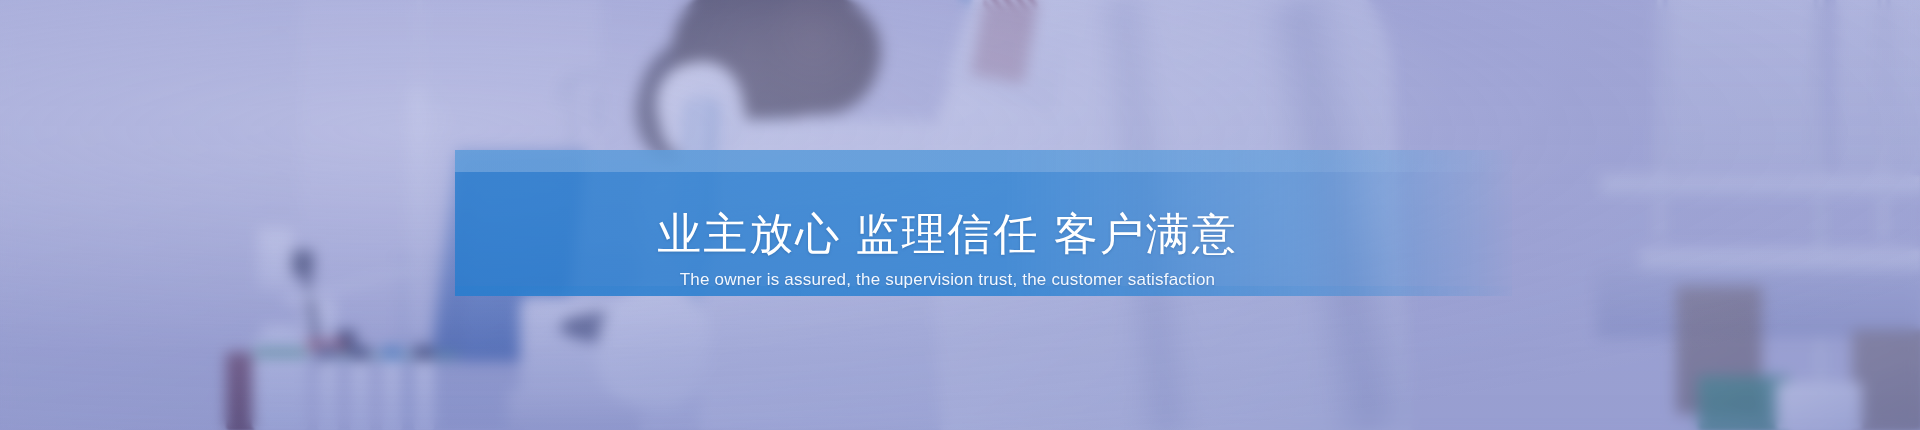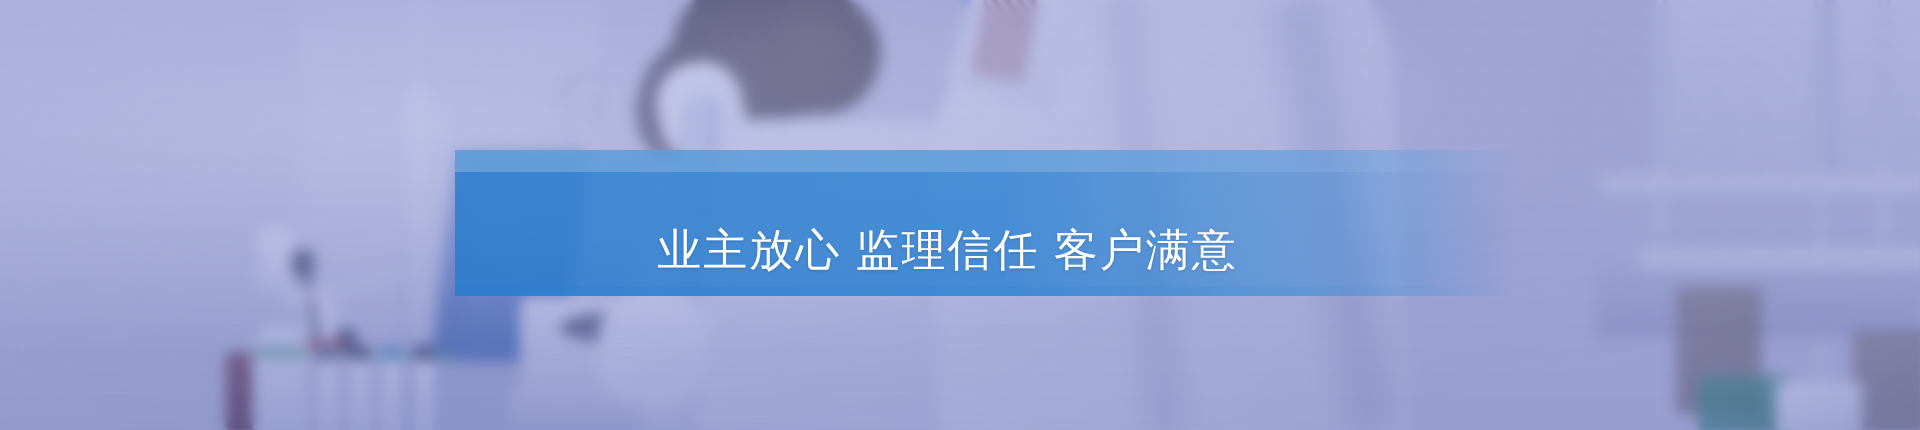--- a/index.html
+++ b/index.html
@@ -534,15 +534,16 @@
   </div>
 
   <div class="band">
     <div class="band-main"></div>
     <div class="band-top"></div>
     <div class="band-bottom"></div>
   </div>
 
   <div class="text-wrap">
     <div class="headline">业主放心 监理信任  客户满意</div>
+    <div class="subline">The owner is assured, the supervision trust, the customer satisfaction</div>
   </div>
 
 </div>
 
 </body></html>

